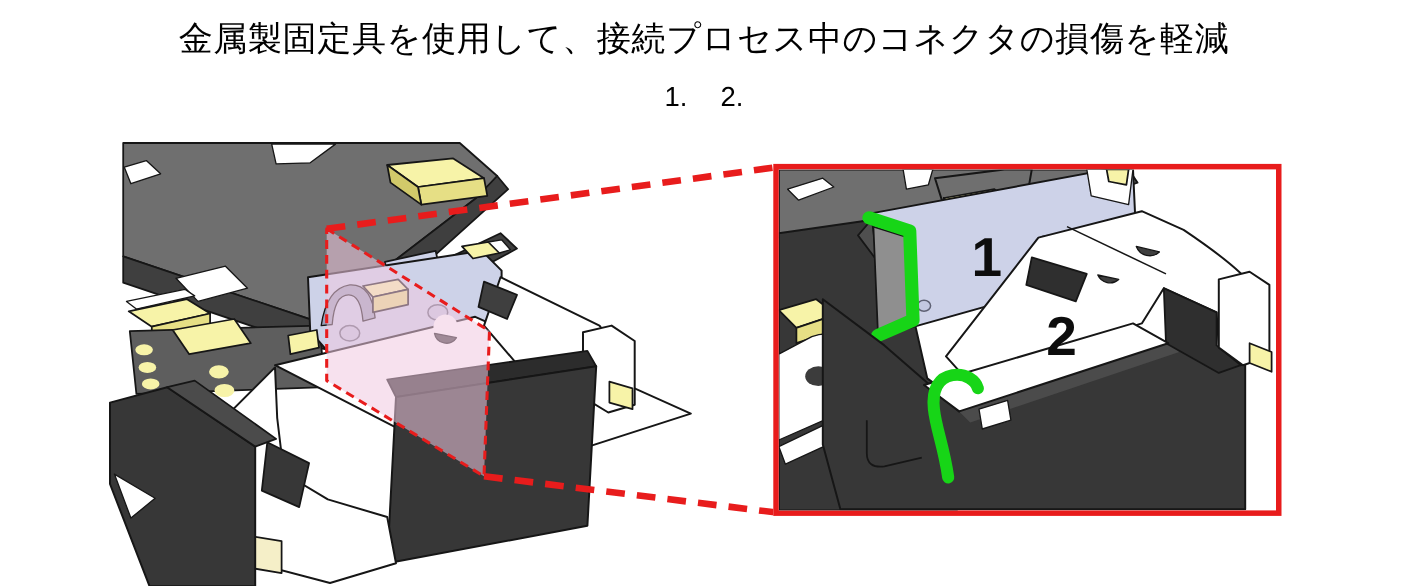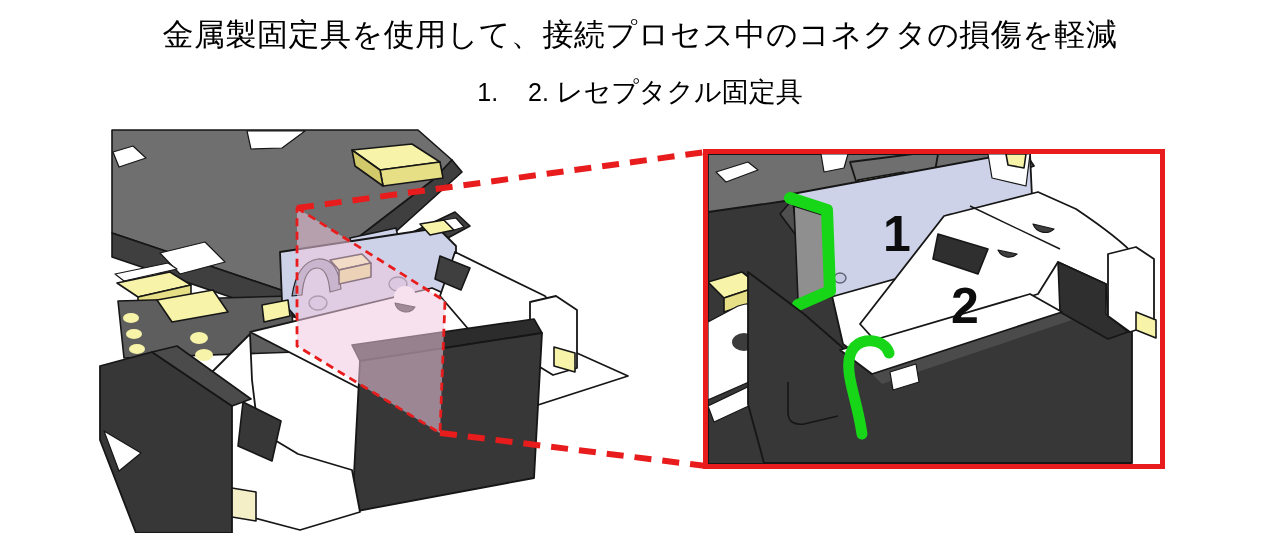--- a/index.html
+++ b/index.html
@@ -52,21 +52,20 @@
 <div class="page">
 
   <div class="title">金属製固定具を使用して、接続プロセス中のコネクタの損傷を軽減</div>
 
   <div class="legend">
     <div class="legend-item">
       <span class="legend-num">1.</span>
     </div>
     <div class="legend-item">
       <span class="legend-num">2.</span>
-      <span>レセプタクル固定具</span>
     </div>
   </div>
 
   <svg class="scene" viewBox="0 0 1280 533">
 
     <g>
       <polygon class="f-board" points="112,130 418,130 452,160 433,180 287,292 112,233"></polygon>
       <polygon class="f-dark" points="112,233 287,292 287,316 112,257"></polygon>
       <polygon class="f-dark" points="287,292 433,180 452,160 462,172 300,318 287,316"></polygon>
       <polygon class="f-white s-thin" points="247,131 305,131 282,148 251,149"></polygon>

